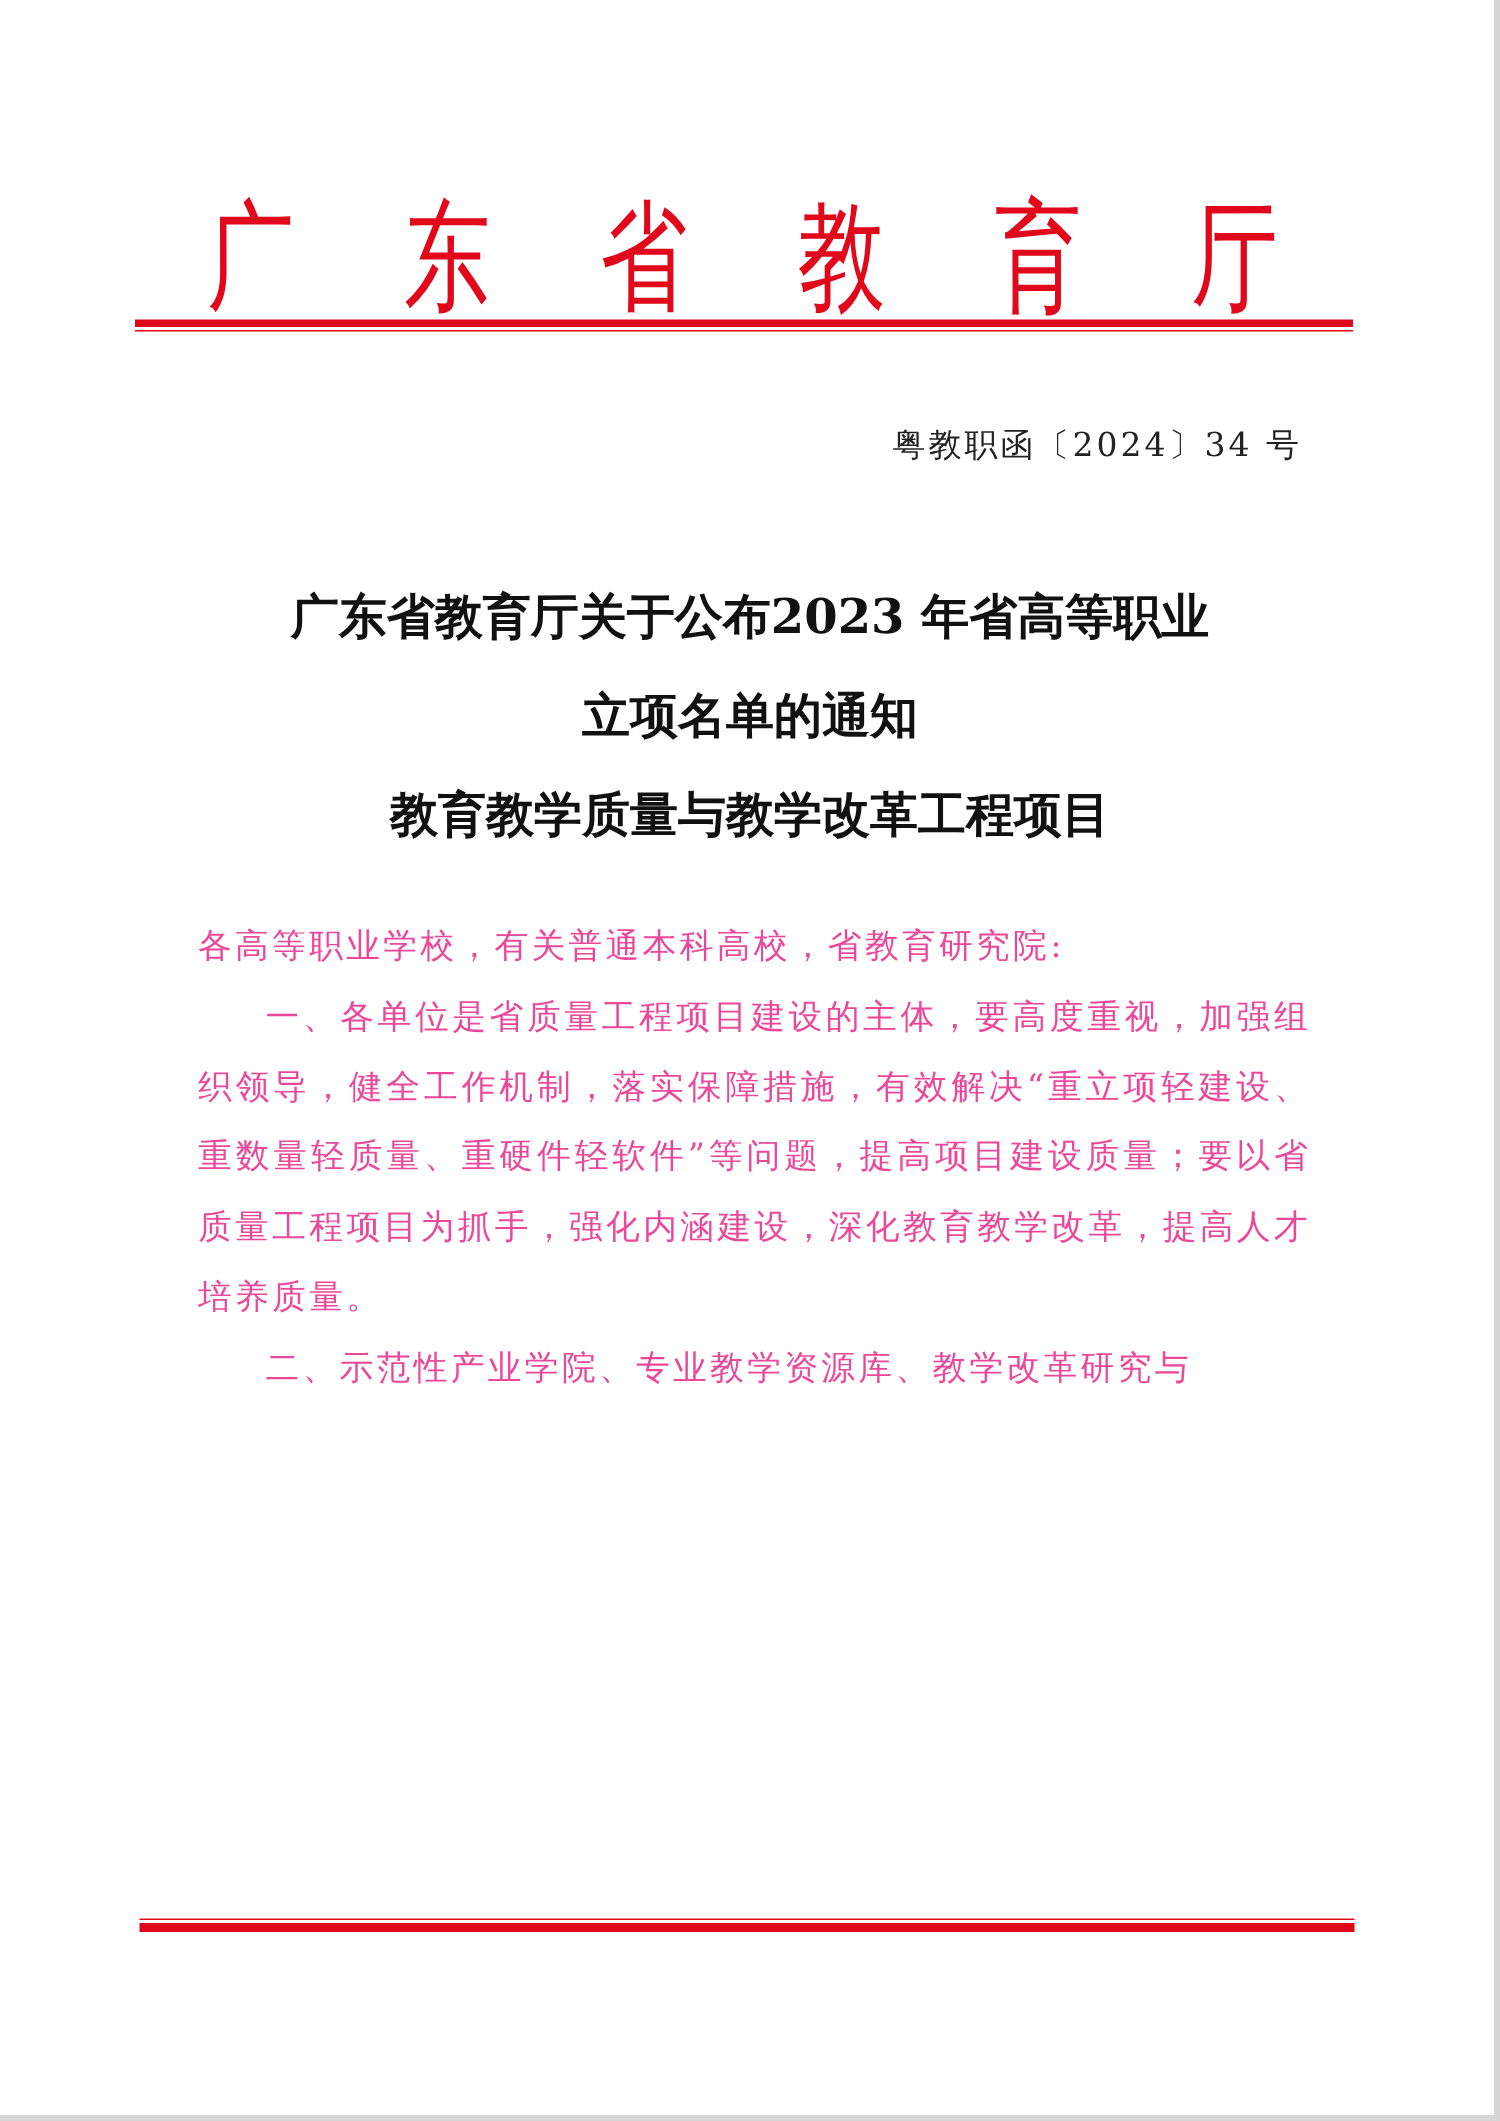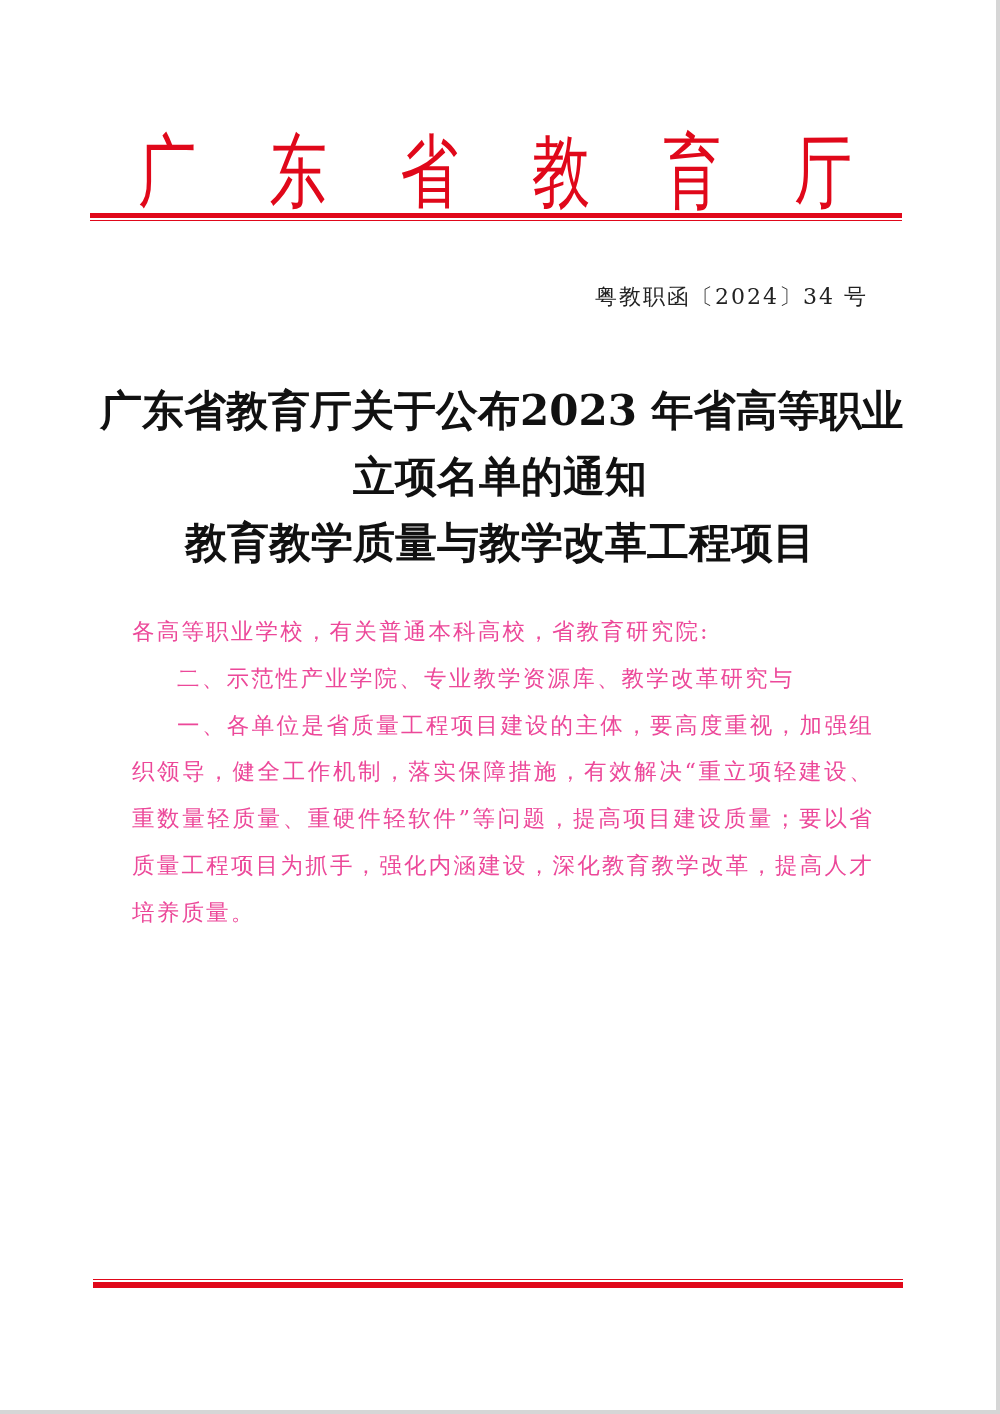--- a/index.html
+++ b/index.html
@@ -14,21 +14,21 @@
     display: flex; justify-content: space-between; align-items: center;
     color: #e0081a; font-size: 74px; font-family: "DejaVu Serif", serif; font-weight: normal;
     padding: 0 40px; box-sizing: border-box; letter-spacing: 0;
     transform: scaleY(1.08);
   }
   .masthead span { display: inline-block; transform: scaleX(0.78); }
   .rule-top { position: absolute; left: 90px; top: 213px; width: 812px; height: 5px; background: #e0081a; }
   .rule-top-thin { position: absolute; left: 90px; top: 220px; width: 812px; height: 1px; background: #e0081a; }
   .docno { position: absolute; right: 128px; top: 282px; font-size: 22px; color: #222; letter-spacing: 2px; }
   .title { position: absolute; left: 100px; width: 800px; top: 378px; text-align: center;
-    font-size: 42px; font-weight: bold; color: #111; line-height: 66px; }
+    font-size: 32px; font-weight: bold; color: #111; line-height: 66px; }
   .title div { white-space: nowrap; }
   .body { position: absolute; left: 132px; top: 608px; width: 742px; font-size: 22.5px; color: #ec4899;
     line-height: 46.8px; letter-spacing: 2.2px; text-align: justify; }
   .body p { margin: 0; }
   .indent { text-indent: 2em; }
   .rule-bot-thin { position: absolute; left: 93px; top: 1279px; width: 810px; height: 1px; background: #e0081a; }
   .rule-bot { position: absolute; left: 93px; top: 1282px; width: 810px; height: 6px; background: #e0081a; }
 </style>
 </head>
 <body>
@@ -49,19 +49,19 @@
   <div class="docno">粤教职函〔2024〕34 号</div>
 
   <div class="title">
     <div>广东省教育厅关于公布2023 年省高等职业</div>
     <div>立项名单的通知</div>
     <div>教育教学质量与教学改革工程项目</div>
   </div>
 
   <div class="body">
     <p>各高等职业学校，有关普通本科高校，省教育研究院:</p>
+    <p class="indent">一、各单位是省质量工程项目建设的主体，要高度重视，加强组织领导，健全工作机制，落实保障措施，有效解决“重立项轻建设、重数量轻质量、重硬件轻软件”等问题，提高项目建设质量；要以省质量工程项目为抓手，强化内涵建设，深化教育教学改革，提高人才培养质量。</p>
     <p class="indent">二、示范性产业学院、专业教学资源库、教学改革研究与</p>
-    <p class="indent">一、各单位是省质量工程项目建设的主体，要高度重视，加强组织领导，健全工作机制，落实保障措施，有效解决“重立项轻建设、重数量轻质量、重硬件轻软件”等问题，提高项目建设质量；要以省质量工程项目为抓手，强化内涵建设，深化教育教学改革，提高人才培养质量。</p>
   </div>
 
   <div class="rule-bot-thin"></div>
   <div class="rule-bot"></div>
 </div>
 
 </body></html>

